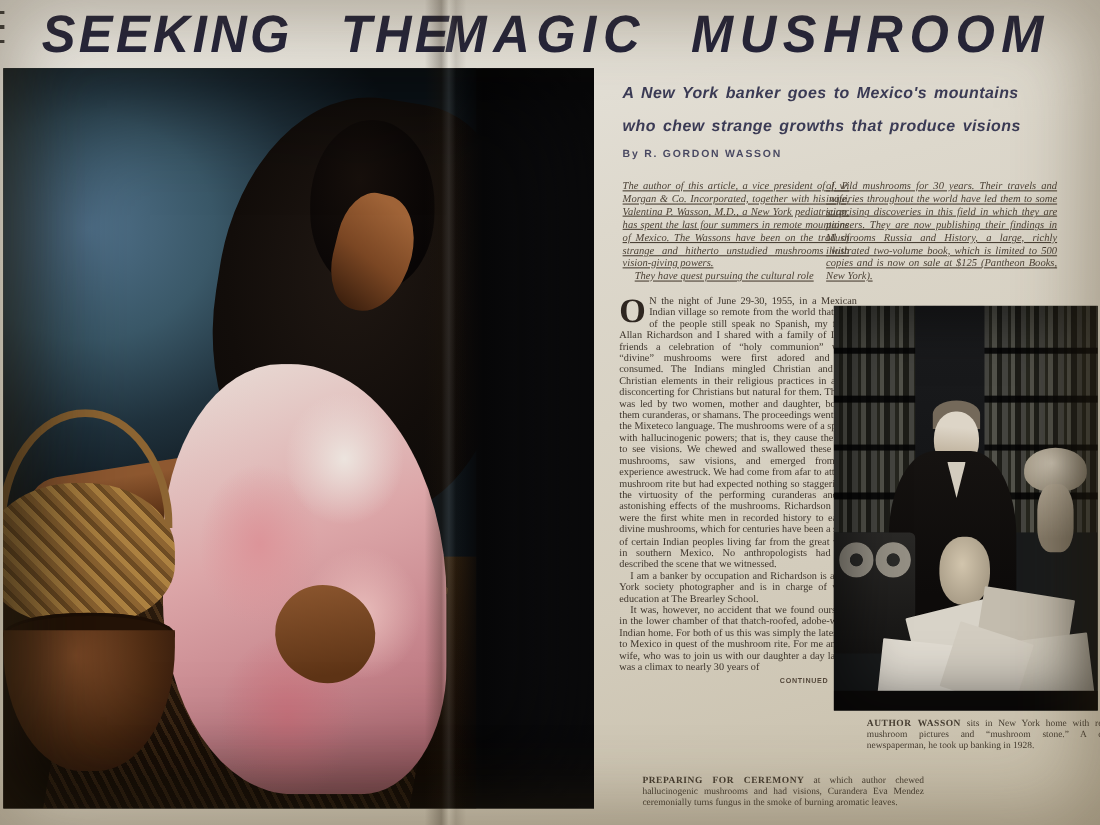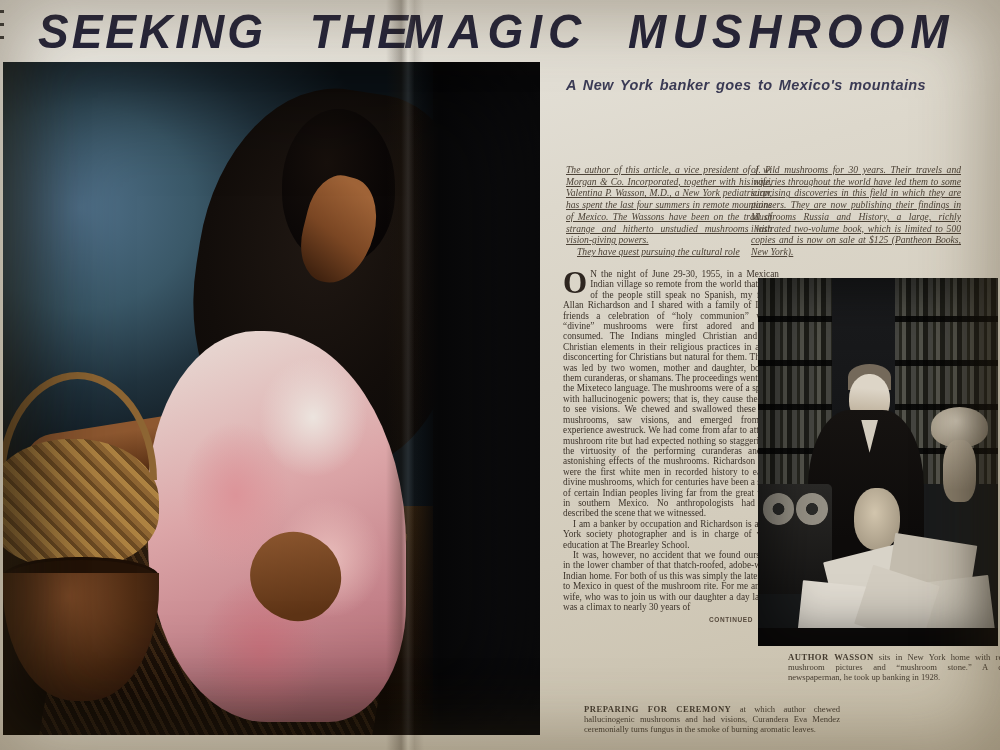--- a/index.html
+++ b/index.html
@@ -156,20 +156,22 @@
     <div class="cp-basket-handle"></div>
     <div class="cp-basket"></div>
     <div class="cp-bowl-rim"></div>
     <div class="cp-bowl"></div>
     <div class="cp-black-right"></div>
     <div class="cp-vignette"></div>
   </div>
 
   <div class="deck">
     <div class="deck-line">A New York banker goes to Mexico's mountains</div>
+    <div class="deck-line">who chew strange growths that produce visions</div>
+    <div class="byline">By R. GORDON WASSON</div>
   </div>
 
   <div class="intro-col intro-col-1">
     <p>The author of this article, a vice president of J. P. Morgan &amp; Co. Incorporated, together with his wife, Valentina P. Wasson, M.D., a New York pediatrician, has spent the last four summers in remote mountains of Mexico. The Wassons have been on the trail of strange and hitherto unstudied mushrooms with vision-giving powers.</p>
     <p class="indent">They have quest pursuing the cultural role</p>
   </div>
   <div class="intro-col intro-col-2">
     <p>of wild mushrooms for 30 years. Their travels and inquiries throughout the world have led them to some surprising discoveries in this field in which they are pioneers. They are now publishing their findings in Mushrooms Russia and History, a large, richly illustrated two-volume book, which is limited to 500 copies and is now on sale at $125 (Pantheon Books, New York).</p>
   </div>
 

